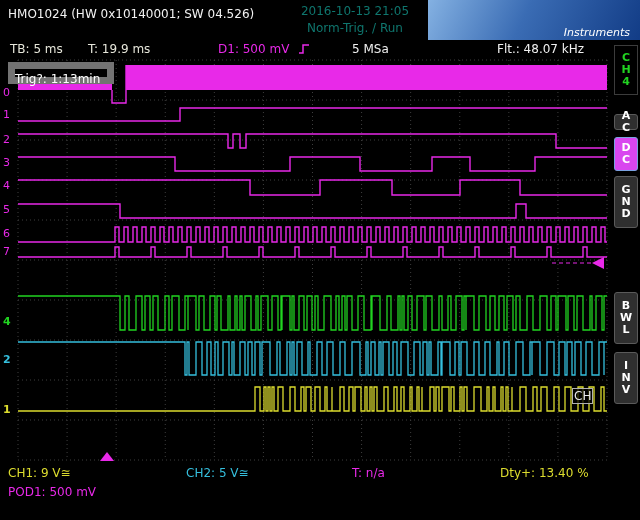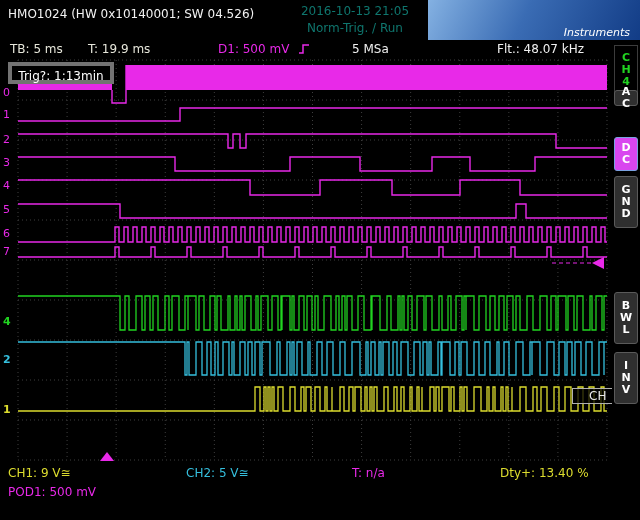--- a/index.html
+++ b/index.html
@@ -25,24 +25,24 @@
   .st-tb{left:10px;color:#e6e6da;}
   .st-t{left:88px;color:#e6e6da;}
   .st-d1{left:218px;color:var(--magenta);}
   .edge-icon{position:absolute;left:298px;top:3px;}
   .st-msa{left:352px;color:#f0f0f0;}
   .st-flt{left:497px;color:#f0f0f0;}
 
   
   .scope{position:absolute;left:0;top:58px;width:612px;height:404px;background:#000;}
   .scope svg{display:block;}
-  .trig-label{position:absolute;left:8px;top:4px;width:106px;height:22px;border:4px solid #737373;
-              background:#000;color:#fff;font-size:12px;line-height:20px;text-align:center;white-space:nowrap;}
+  .trig-label{position:absolute;left:8px;top:4px;width:106px;height:22px;border:7px solid #737373;
+              background:#000;color:#fff;font-size:12px;line-height:20px;text-align:left;white-space:nowrap;}
   .ch-overlay{position:absolute;left:572px;top:330px;color:#e8e8e8;font-size:12px;line-height:14px;
-              border:1px solid #b0b0b0;background:rgba(0,0,0,.75);padding:0 16px;}
+              border:1px solid #b0b0b0;background:rgba(0,0,0,.75);padding:0 1px;}
   .trig-time-marker{position:absolute;bottom:1px;width:0;height:0;
               border-left:7px solid transparent;border-right:7px solid transparent;
               border-bottom:9px solid var(--magenta);}
 
   
   .sidebar{position:absolute;left:612px;top:40px;width:28px;height:422px;background:#000;}
   .sb-title{position:absolute;left:2px;top:5px;width:24px;height:50px;border:1px solid #3c3c3c;
             color:var(--green);display:flex;align-items:center;justify-content:center;background:#000;}
   .sb-item{position:absolute;left:2px;width:24px;background:#2f2f2f;border:1px solid #5a5a5a;
            border-radius:3px;color:#fff;display:flex;align-items:center;justify-content:center;cursor:pointer;}
@@ -141,21 +141,21 @@
       </svg>
     <div class="trig-label">Trig?: 1:13min</div>
     <div class="ch-overlay">CH</div>
     <div class="trig-time-marker" id="trig-time-marker" style="left: 100px;"></div>
   </div>
 
   <div class="sidebar" id="sidebar">
     <div class="sb-title">
       <span class="sb-letters">CH4</span>
     </div>
-  <div class="sb-item" style="top: 50px; height: 16px;">
+  <div class="sb-item" style="top: 74px; height: 16px;">
         <span class="sb-letters">AC</span>
       </div>
       <div class="sb-item" style="top: 97px; height: 34px; background: #d946ef; border-color: rgb(122, 162, 224);">
         <span class="sb-letters">DC</span>
       </div>
       <div class="sb-item" style="top: 136px; height: 52px;">
         <span class="sb-letters">GND</span>
       </div>
       <div class="sb-item" style="top: 252px; height: 52px;">
         <span class="sb-letters">BWL</span>

